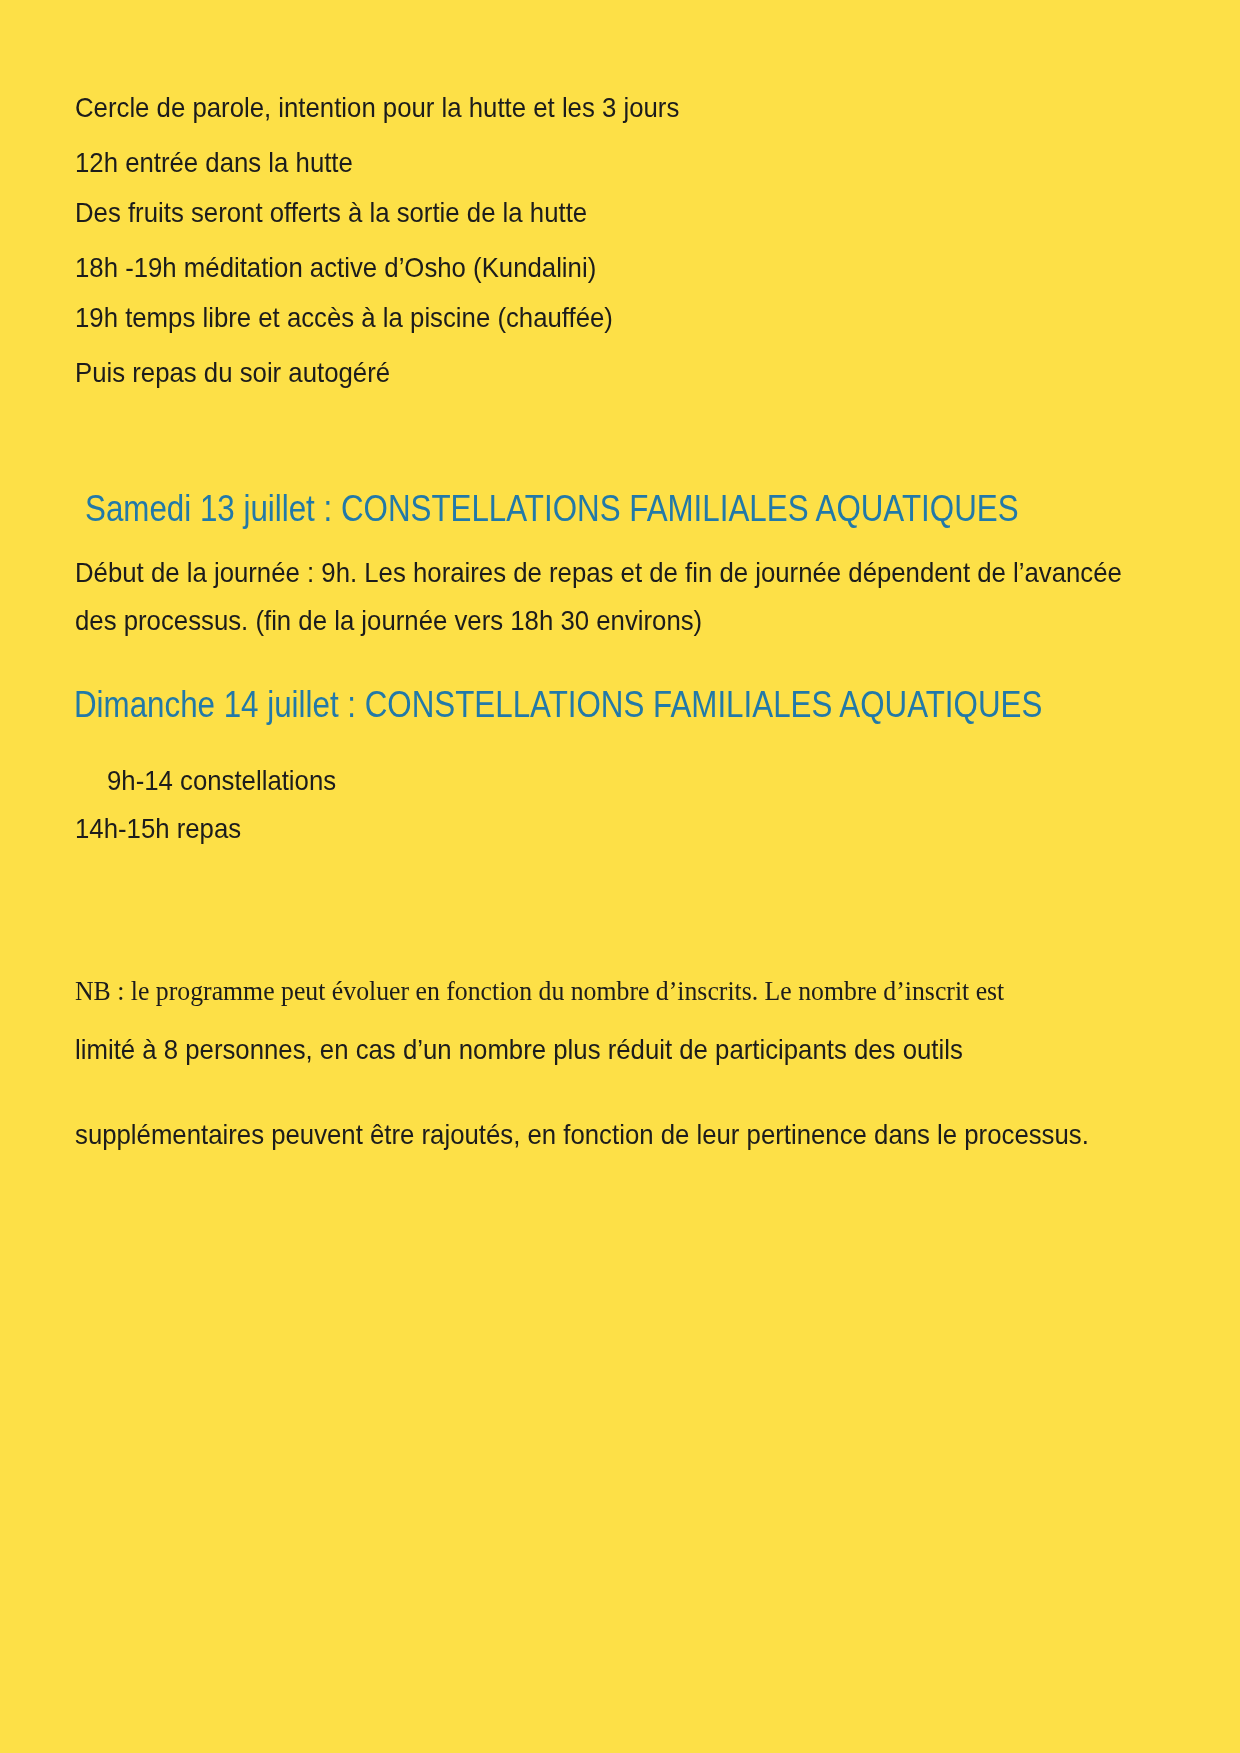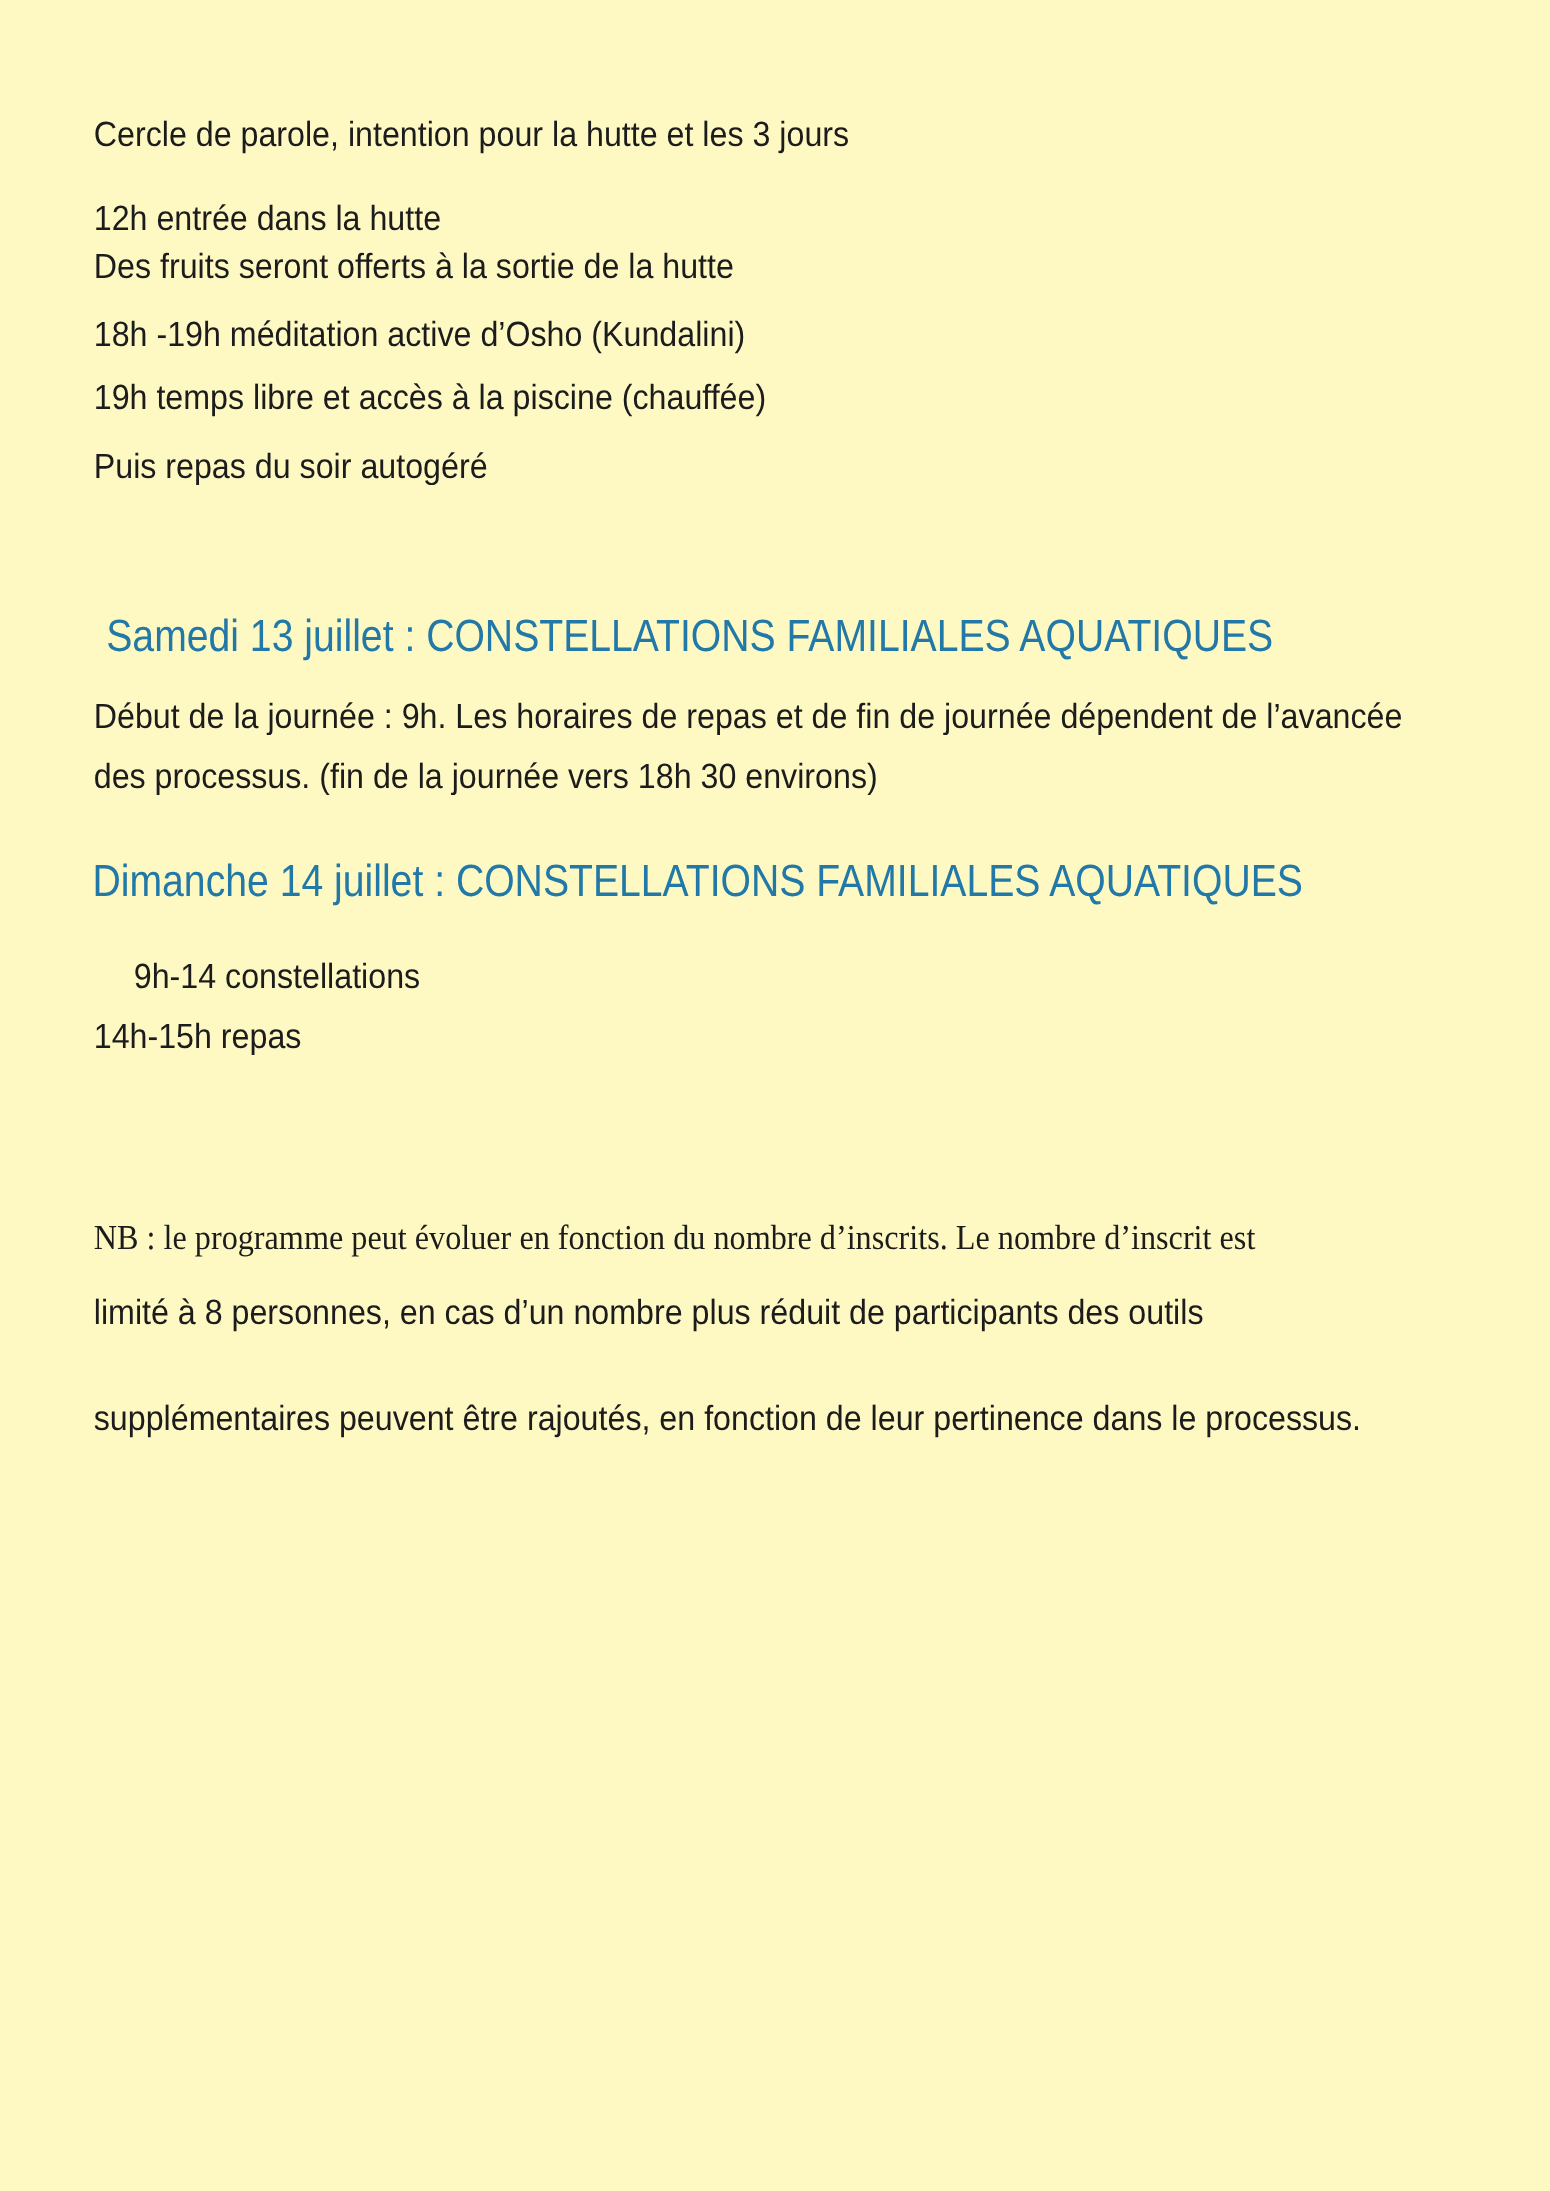--- a/index.html
+++ b/index.html
@@ -4,21 +4,21 @@
 <style>
   html, body {
     margin: 0;
     padding: 0;
     background: #ffffff;
   }
   .page {
     position: relative;
     width: 1240px;
     height: 1753px;
-    background: #fef9c3;
+    background: #fde047;
     overflow: hidden;
     font-family: "Liberation Sans", "DejaVu Sans", sans-serif;
   }
   .line {
     position: absolute;
     left: 75px;
     white-space: nowrap;
     font-size: 28px;
     line-height: 1.2;
     color: #1c1c1c;
@@ -45,21 +45,21 @@
     transform-origin: 0 50%;
     white-space: nowrap;
   }
 </style>
 </head>
 <body>
 
 <div class="page">
 
   <div class="line" style="top: 91px;"><span>Cercle de parole, intention pour la hutte et les 3 jours</span></div>
-  <div class="line" style="top: 146px; margin-top: 12px;"><span>12h entrée dans la hutte</span></div>
+  <div class="line" style="top: 146px;"><span>12h entrée dans la hutte</span></div>
   <div class="line" style="top: 196px;"><span>Des fruits seront offerts à la sortie de la hutte</span></div>
   <div class="line" style="top: 251px;"><span>18h -19h méditation active d’Osho (Kundalini)</span></div>
   <div class="line" style="top: 301px;"><span>19h temps libre et accès à la piscine (chauffée)</span></div>
   <div class="line" style="top: 356px;"><span>Puis repas du soir autogéré</span></div>
 
   <h2 class="heading" style="top: 476px; margin: 11px;"><span>Samedi 13 juillet : CONSTELLATIONS FAMILIALES AQUATIQUES</span></h2>
 
   <div class="line" style="top: 556px;"><span>Début de la journée : 9h. Les horaires de repas et de fin de journée dépendent de l’avancée</span></div>
   <div class="line" style="top: 604px;"><span>des processus. (fin de la journée vers 18h 30 environs)</span></div>
 

